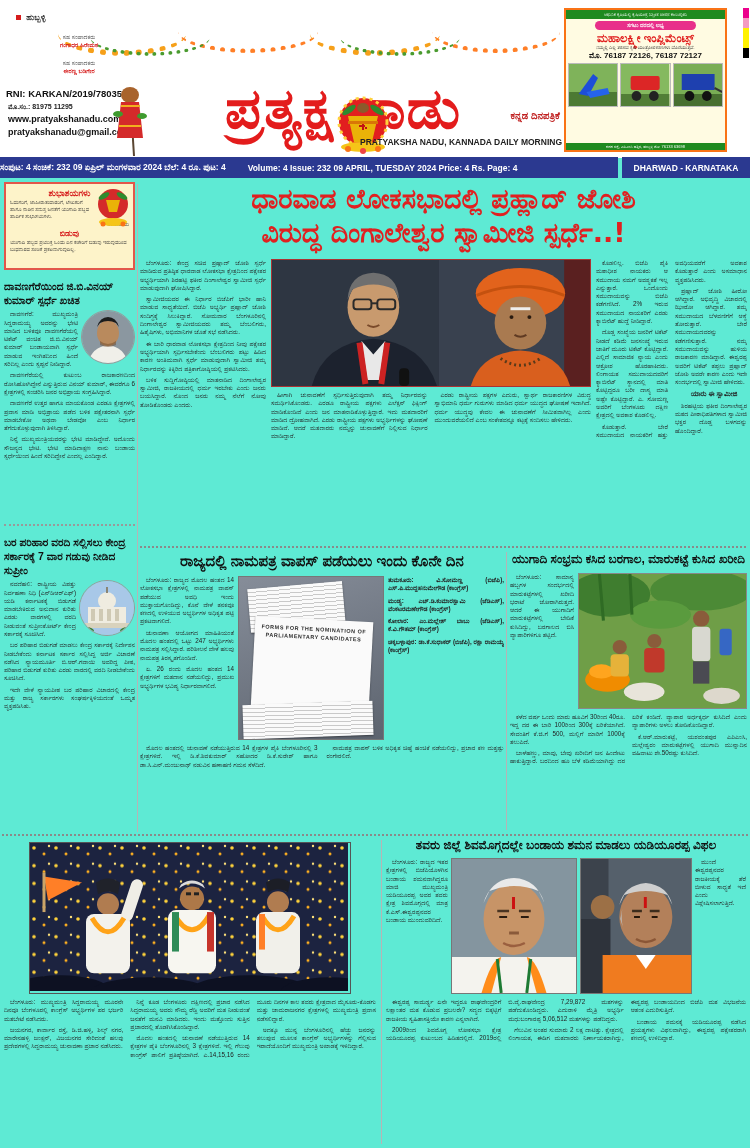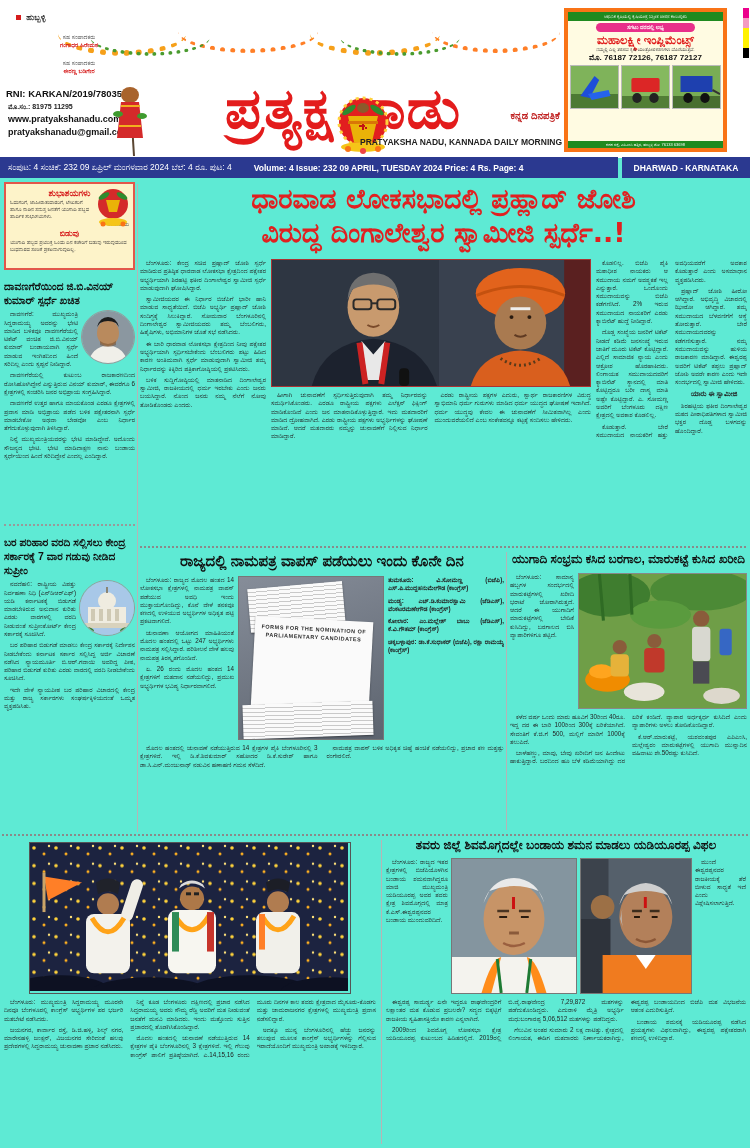--- a/index.html
+++ b/index.html
@@ -22,38 +22,38 @@
   .np-title{position:absolute;left:128px;top:26px;width:430px;height:100px;text-align:center;
             font-size:56px;font-weight:bold;color:#e31c1c;letter-spacing:1px;line-height:1.6;
             font-family:"DejaVu Sans",sans-serif;overflow:hidden;}
   .tag-kn{position:absolute;left:360px;top:110px;width:200px;text-align:right;
           font-size:10px;font-weight:bold;color:#c02020;}
   .tag-en{position:absolute;left:300px;top:137px;width:262px;text-align:right;
           font-size:8.5px;font-weight:bold;color:#222;}
   .gudi{position:absolute;left:110px;top:86px;}
   .kalasha{position:absolute;left:334px;top:94px;}
   
-  .ad{position:absolute;left:564px;top:8px;width:163px;height:144px;border:4px solid #f97316;
+  .ad{position:absolute;left:564px;top:8px;width:163px;height:144px;border:2px solid #f97316;
       background:#fffbe2;box-sizing:border-box;}
   .ad-top{background:#1f8a1f;color:#fff;font-size:4.5px;text-align:center;padding:2px 1px;}
   .ad-ribbon{background:#e82f8a;color:#fff;font-size:5.5px;font-weight:bold;width:64%;margin:2px auto;
              border-radius:6px;text-align:center;padding:1px 0;}
   .ad-title{color:#e01818;font-weight:bold;font-size:11.5px;text-align:center;line-height:1.05;}
   .ad-desc{font-size:4.8px;text-align:center;color:#222;padding:1px 2px;}
   .ad-phone{font-size:8px;font-weight:bold;text-align:center;color:#111;}
   .ad-photos{display:flex;gap:2px;padding:2px;}
   .ad-ph{flex:1;height:42px;border:1px solid #bbb;overflow:hidden;}
   .ad-foot{background:#1f8a1f;color:#fff;font-size:4px;text-align:center;padding:1px 0;
            position:absolute;bottom:0;left:0;right:0;}
   .colorbar{position:absolute;right:1px;top:8px;width:6px;}
   .colorbar div{width:6px;height:10px;}
   
   .infobar{position:absolute;left:0;top:157px;width:750px;height:21px;display:flex;}
   .infobar-main{flex:1;background:#2b3990;color:#fff;display:flex;align-items:center;font-size:8.5px;}
-  .ib-kn{margin-left:8px;font-weight:normal;}
+  .ib-kn{font-weight:bold;}
   .ib-en{margin-left:22px;font-weight:bold;}
   .infobar-region{width:128px;margin-left:4px;background:#2b3990;color:#fff;font-size:8.5px;
                   font-weight:bold;display:flex;align-items:center;justify-content:center;}
   
   .bodytxt{font-size:6.3px;line-height:1.32;text-align:justify;color:#222;}
   .bodytxt p{margin:0 0 3px 0;text-indent:6px;}
   .vline{position:absolute;width:1px;background:#b5b5b5;}
   .dotline{position:absolute;border-top:2px dotted #8a8a8a;height:0;}
   
   .sidebar{position:absolute;left:4px;top:182px;width:131px;height:650px;overflow:hidden;}

